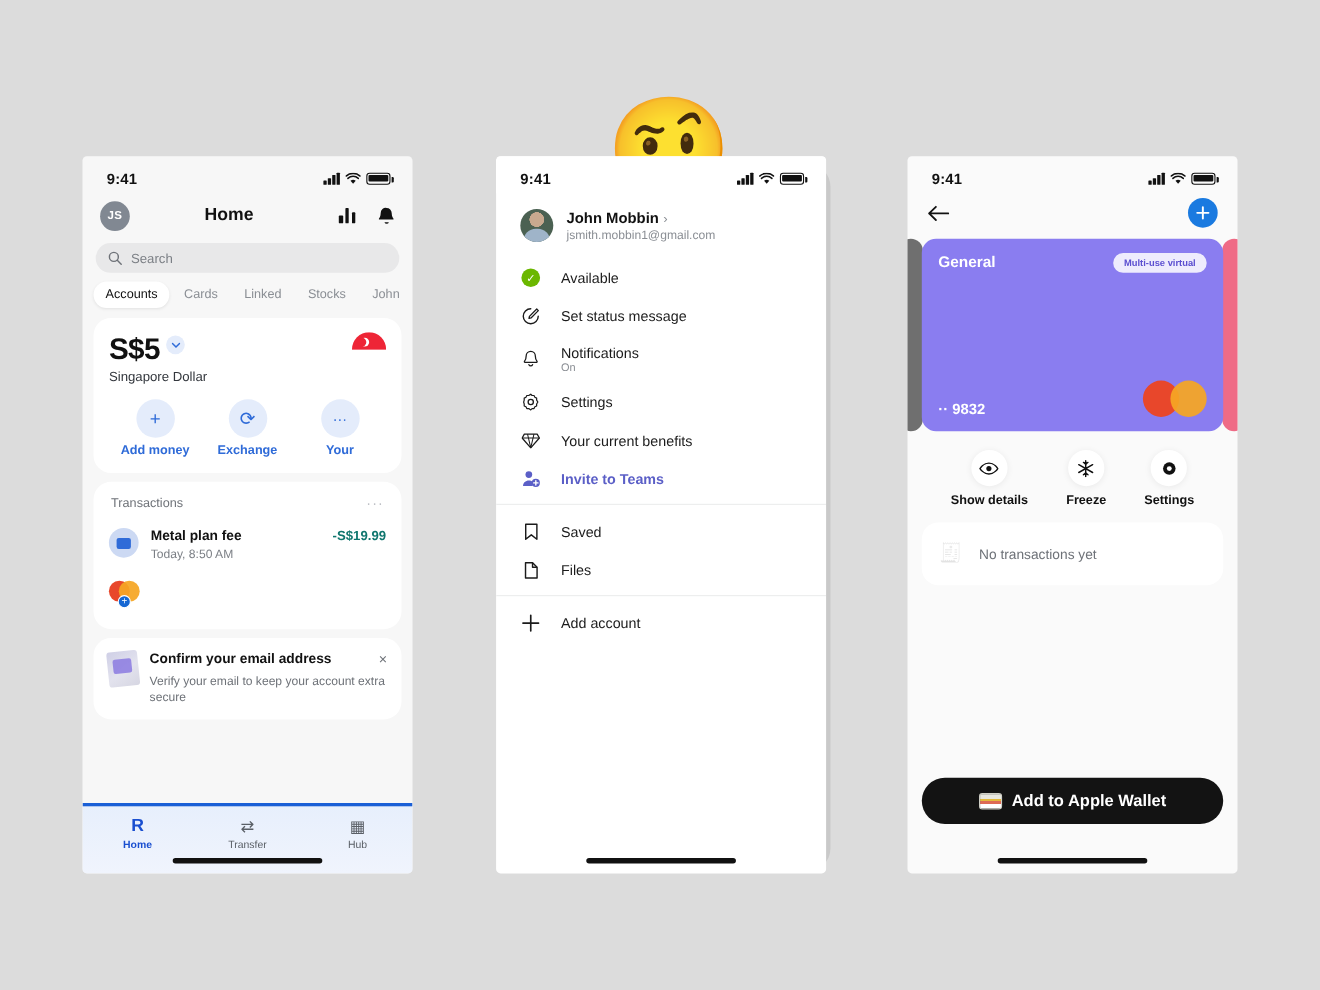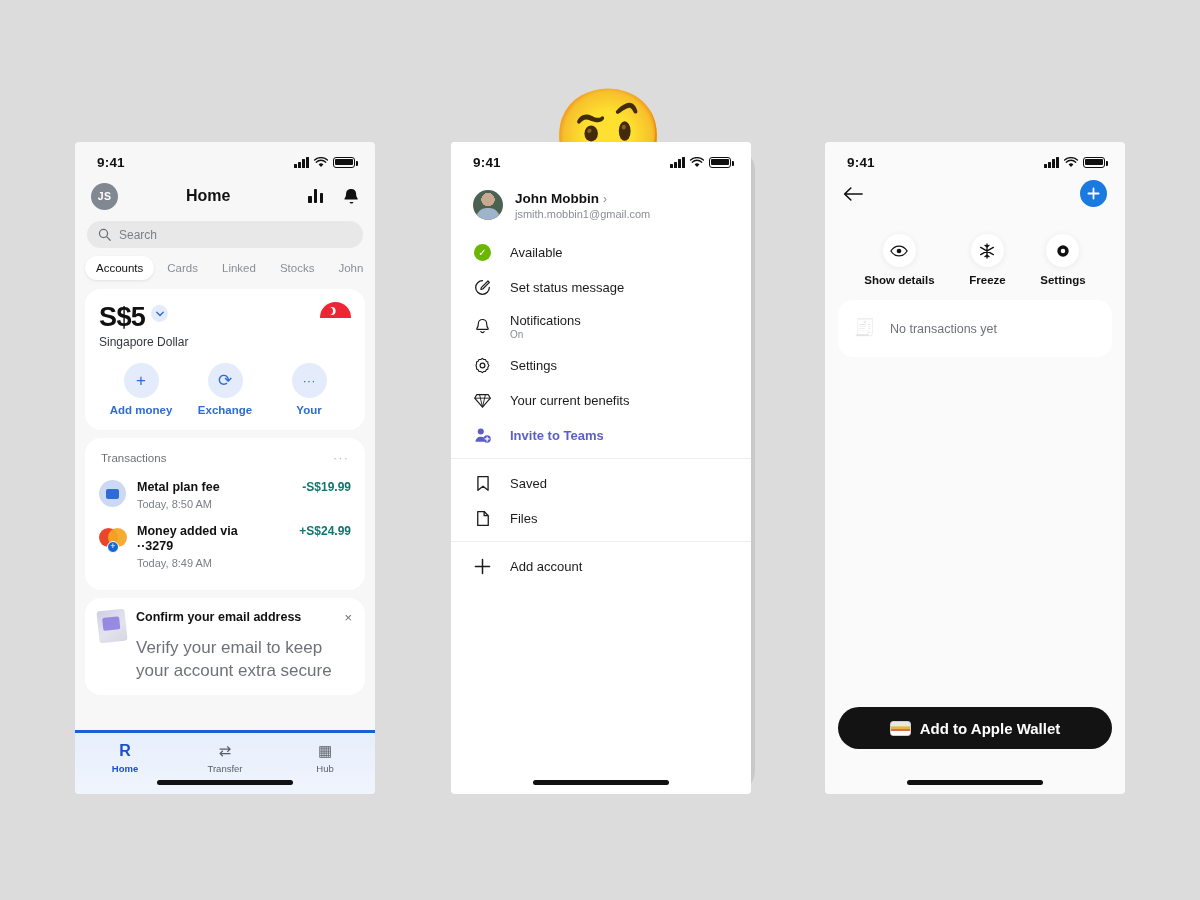--- a/index.html
+++ b/index.html
@@ -110,21 +110,21 @@
   .promo-img {
     width:28px;height:32px;flex:none;border-radius:3px;position:relative;
     background:linear-gradient(150deg,#cfcfe6 0%,#e3e3ee 55%,#d6d6e2 100%);
     transform:rotate(-6deg);
   }
   .promo-img::after{
     content:"";position:absolute;left:5px;top:7px;width:17px;height:13px;
     background:#8b7ae0;border-radius:2px;opacity:.85;
   }
   .promo-t { font-size:12.5px;font-weight:bold;color:#111; }
-  .promo-s { font-size:17px;color:#6e7278;line-height:1.35;margin-top:12px; }
+  .promo-s { font-size:11px;color:#6e7278;line-height:1.35;margin-top:6px; }
   .promo-x { font-size:13px;color:#6e7278;margin-left:auto;align-self:flex-start; }
   .tabbar {
     position:absolute;left:0;bottom:0;width:100%;height:64px;
     background:linear-gradient(180deg,#e7effc 0%,#f0f4fd 100%);
     border-top:3px solid #1a5fd6; display:flex; align-items:flex-start; padding-top:9px;
   }
   .tbitem { flex:1; text-align:center; }
   .tbic { height:17px; display:flex;align-items:center;justify-content:center;font-size:15px;color:#5a5f66; }
   .tblb { font-size:9.5px; margin-top:4px; color:#5a5f66; }
   .tbitem.active .tbic, .tbitem.active .tblb { color:#1a4fd0; font-weight:bold; }
@@ -342,28 +342,20 @@
           </div>
           <div class="tx-s">Today, 8:50 AM</div>
         </div>
       </div>
       <div class="tx">
         <div class="tx-ic mc">
           <div class="c1"></div>
             <div class="c2"></div>
             <div class="pls">+</div>
         </div>
-        <div class="tx-body">
-          <div style="display:flex;justify-content:space-between;align-items:flex-start">
-            <span class="tx-t">Money added via</span>
-            <span class="tx-amt">+S$24.99</span>
-          </div>
-          <div class="tx-t">··3279</div>
-          <div class="tx-s">Today, 8:49 AM</div>
-        </div>
       </div>
     </div>
 
     <div class="promo">
       <div class="promo-img"></div>
       <div style="flex:1">
         <div style="display:flex;align-items:flex-start">
           <span class="promo-t">Confirm your email address</span>
           <span class="promo-x">×</span>
         </div>
@@ -537,20 +529,37 @@
       <svg class="back-arrow" width="20" height="16" viewBox="0 0 22 16">
         <path d="M8.6 1.4 1.8 8l6.8 6.6M1.8 8H21" stroke="#111" stroke-width="1.8" fill="none" stroke-linecap="round" stroke-linejoin="round"></path>
       </svg>
       <div class="plus-btn">
         <svg width="13" height="13" viewBox="0 0 14 14">
             <path d="M7 1.5v11M1.5 7h11" stroke="#fff" stroke-width="1.9" stroke-linecap="round"></path>
           </svg>
       </div>
     </div>
 
+    <div class="card-strip">
+      <div class="edge-card edge-left"></div>
+      <div class="edge-card edge-right"></div>
+      <div class="maincard">
+        <div class="mc-top">
+          <div class="mc-name">General</div>
+          <div class="mc-badge">Multi-use virtual</div>
+        </div>
+        <div class="mc-bot">
+          <div class="mc-num">·· 9832</div>
+          <div class="mc-logo">
+              <div class="a"></div>
+              <div class="b"></div>
+            </div>
+        </div>
+      </div>
+    </div>
 
     <div class="p3-acts">
       <div class="p3-act">
         <div class="p3-act-circ">
           <svg width="18" height="12" viewBox="0 0 20 13">
             <path d="M1 6.5S4.4 1 10 1s9 5.5 9 5.5-3.4 5.5-9 5.5S1 6.5 1 6.5z" stroke="#111" stroke-width="1.4" fill="none"></path>
             <circle cx="10" cy="6.5" r="2.6" fill="#111"></circle>
           </svg>
         </div>
         <div class="p3-act-lb">Show details</div>

